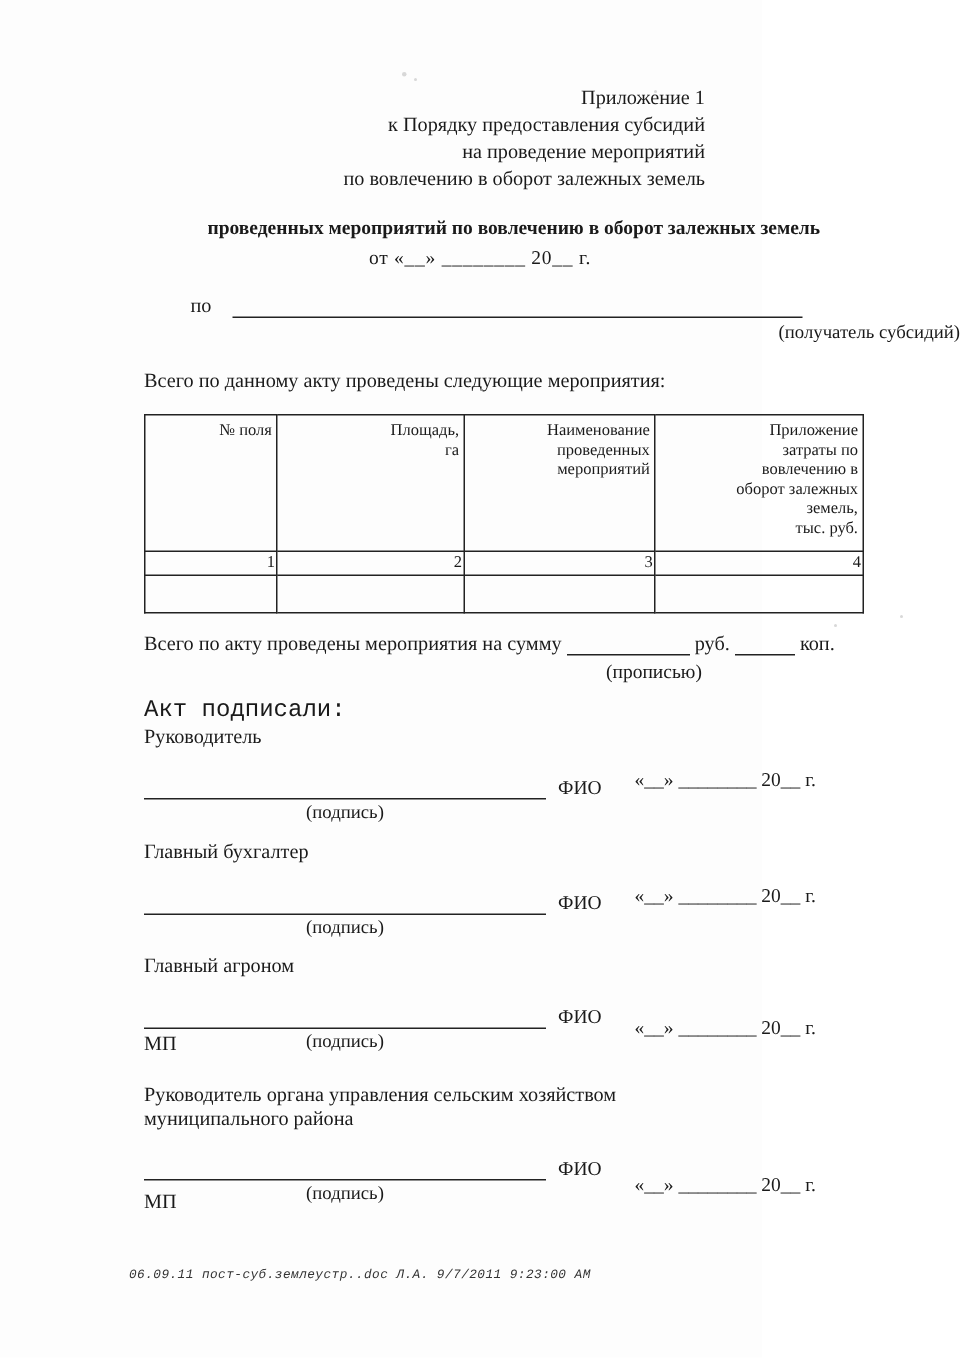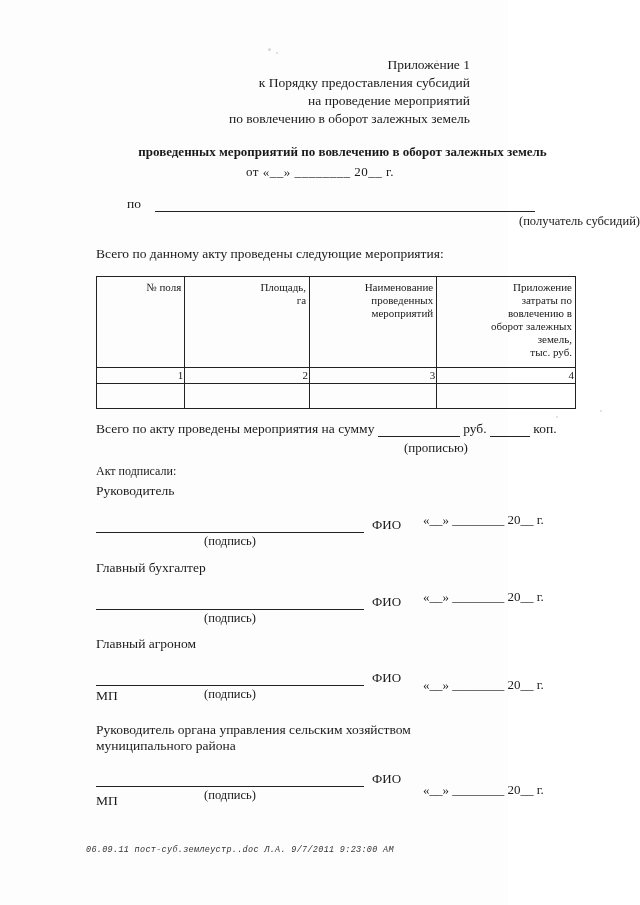--- a/index.html
+++ b/index.html
@@ -145,21 +145,22 @@
   .propisyu {
     position: absolute;
     top: 440px;
     left: 404px;
     font-size: 13px;
   }
   .signed-label {
     position: absolute;
     top: 464px;
     left: 96px;
-    font-size: 12px;
+    font-size: 16px;
+    font-family: Liberation Mono, monospace;
   }
   .sig-block {
     position: absolute;
     left: 96px;
     width: 500px;
     font-size: 13.5px;
   }
   .sig-role {
     font-size: 13.5px;
   }

